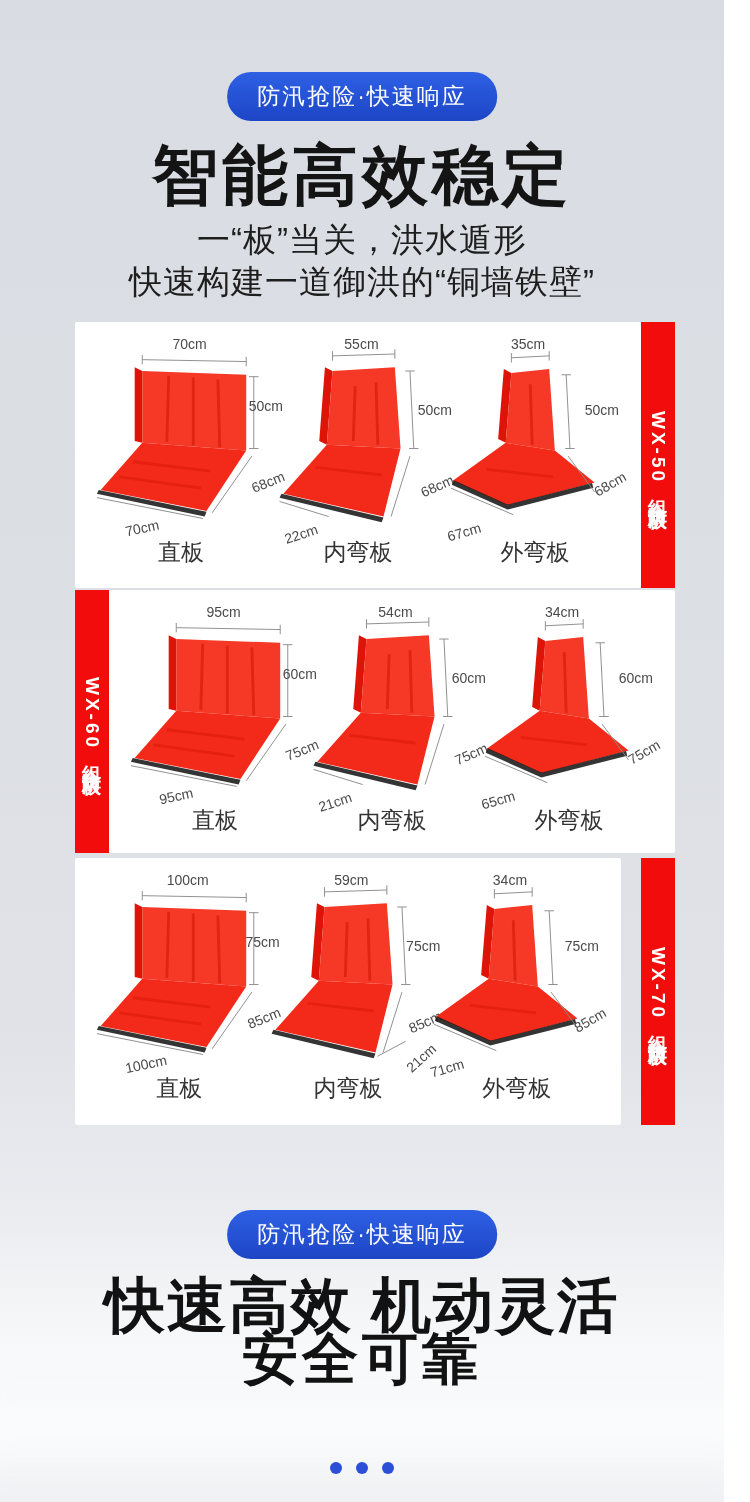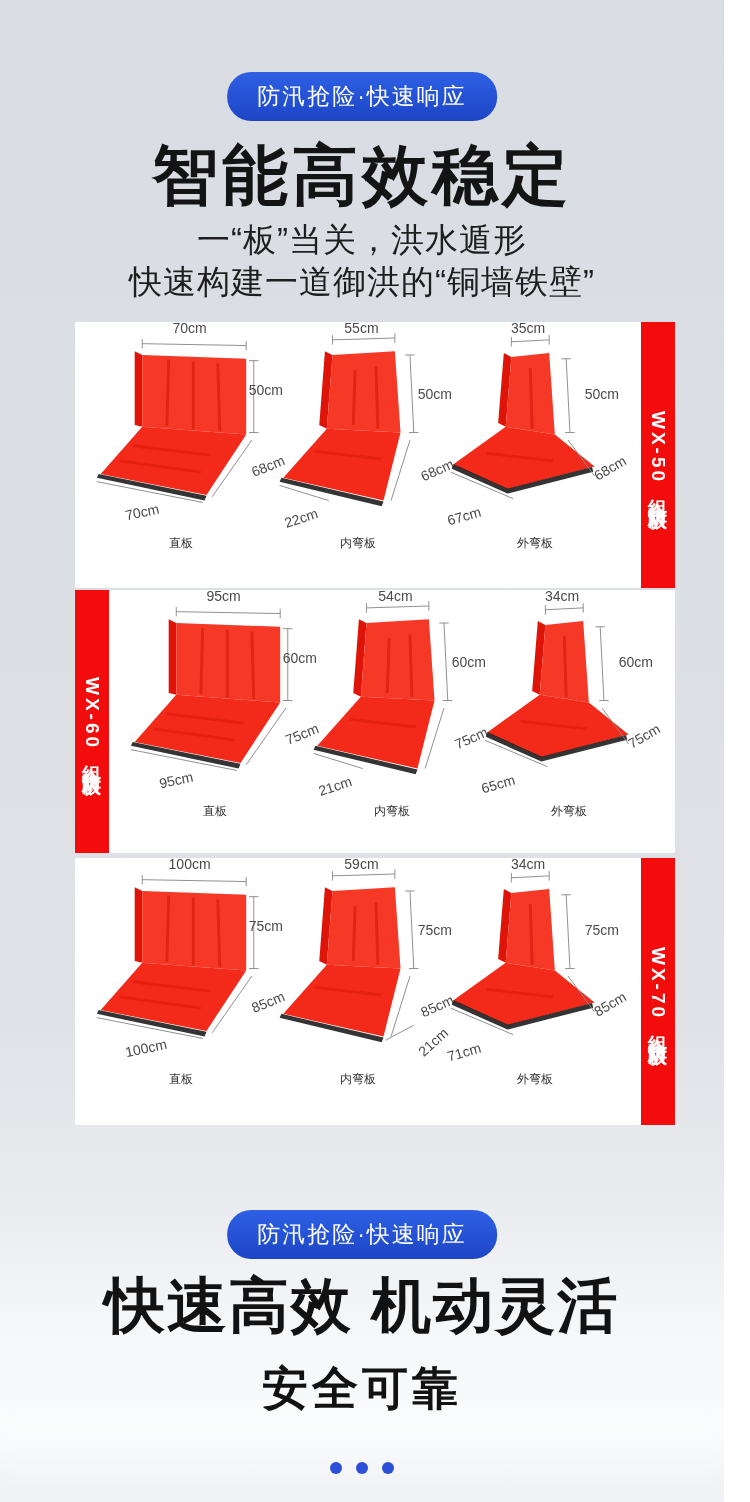--- a/index.html
+++ b/index.html
@@ -24,48 +24,48 @@
   .h1 { position:absolute; top:120px; left:0; width:100%; text-align:center;
     font-size:66px; font-weight:bold; color:#141414; letter-spacing:4px;margin-top:11px; }
   .sub { position:absolute; left:0; width:100%; text-align:center;
     font-size:33px; color:#1e1e1e; letter-spacing:1px; }
   .sub.l1 { top:218px; }
   .sub.l2 { top:260px; }
 
   
   .f1 { position:absolute; top:1266px; left:0; width:100%; text-align:center;
     font-size:60px; font-weight:bold; color:#121212; letter-spacing:2px; }
-  .f2 { position:absolute; top:1358px; left:0; width:100%; text-align:center;
-    font-size:46px; font-weight:bold; color:#121212; letter-spacing:4px; }
+  .f2 { position:absolute; top:1322px; left:0; width:100%; text-align:center;
+    font-size:56px; font-weight:bold; color:#121212; letter-spacing:4px; }
 
   
   .dots { position:absolute; top:1462px; left:0; width:100%;
     display:flex; justify-content:center; gap:14px; }
   .dot { width:12px; height:12px; border-radius:50%; background:#2b4fd7; display:inline-block; }
 
   
   .panel { position:absolute; left:75px; width:600px; display:flex;
     border-radius:2px; overflow:visible; }
   .panel-1 { top:322px; height:266px; }
   .panel-2 { top:590px; height:263px;border-radius:31px; }
-  .panel-3 { top:858px; height:267px; }
+  .panel-3 { top:858px; height:267px;gap:20px; }
   .white { flex:1; background:#ffffff; position:relative; border-radius:2px; }
   .ribbon { width:34px; background:#f20c0c; color:#fff; display:flex;
     align-items:center; justify-content:center; }
   .ribbon span { writing-mode:vertical-rl; font-size:19px; font-weight:bold;
     letter-spacing:3px; line-height:1; }
   .panel-2 .ribbon { order:-1; }
 
   .boards { position:absolute; inset:0; display:flex;
-    justify-content:space-between; padding:0 20px 0 20px; }
+    justify-content:space-between; padding:16px 20px 0 20px; }
   .cell { position:relative; width:172px; height:204px; }
   .cell svg { position:absolute; left:0; top:0; }
   .dim { position:absolute; font-size:14px; color:#4a4a4a; white-space:nowrap; }
   .bname { position:absolute; bottom:-26px; left:50%; transform:translateX(-50%);
-    font-size:12px; color:#333; white-space:nowrap; }
+    font-size:23px; color:#333; white-space:nowrap; }
 
   
   .straight .d-top { top:-2px; left:55%; transform:translateX(-50%); }
   .straight .d-right { top:60px; right:-16px; }
   .straight .d-diag { top:136px; right:-18px; transform:rotate(-22deg); }
   .straight .d-bottom { bottom:6px; left:30px; transform:rotate(-12deg); }
 
   .inner .d-top { top:-2px; left:52%; transform:translateX(-50%); }
   .inner .d-right { top:64px; right:-8px; }
   .inner .d-diag { top:140px; right:-10px; transform:rotate(-24deg); }

